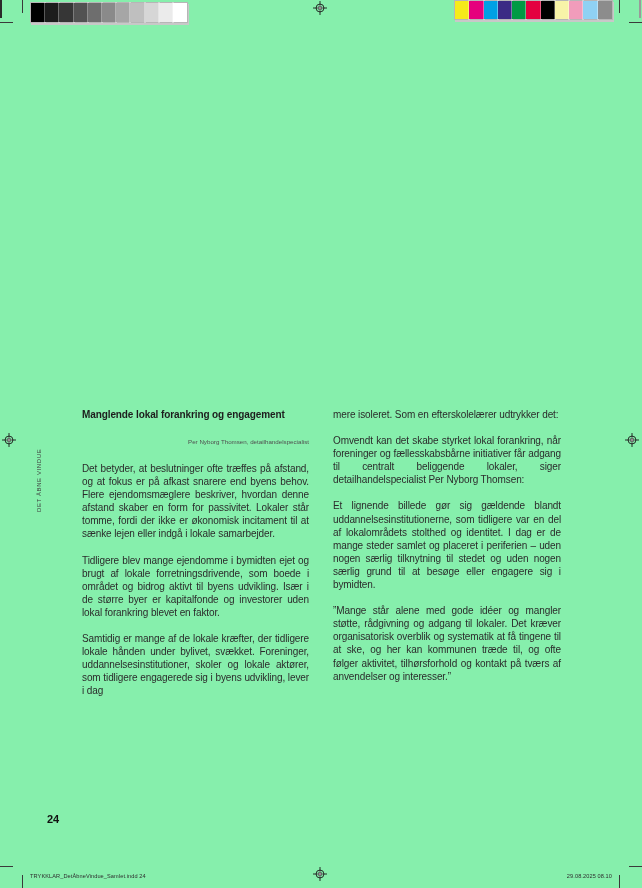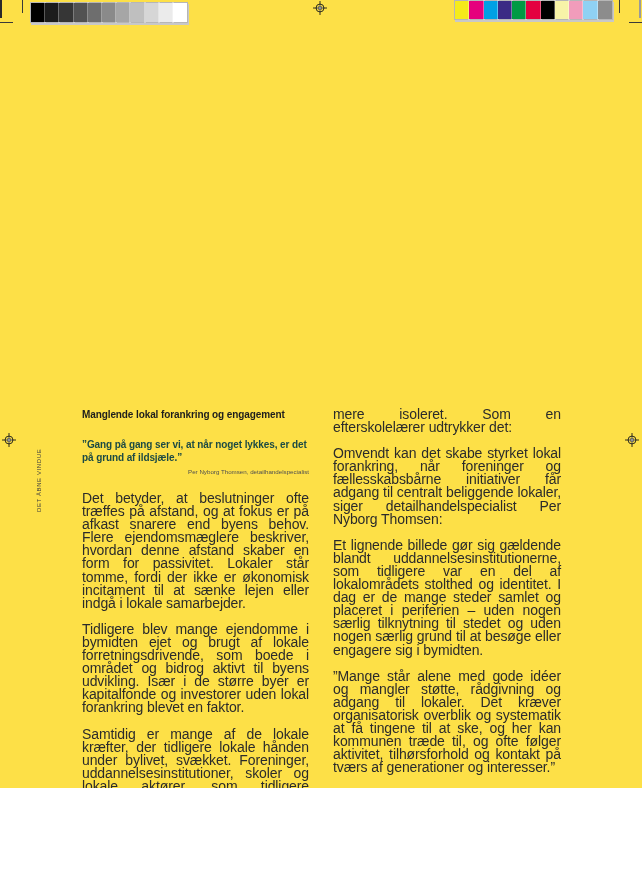--- a/index.html
+++ b/index.html
@@ -4,22 +4,22 @@
 <style>
   html, body {
     margin: 0;
     padding: 0;
     background: #ffffff;
     font-family: "Liberation Sans", "DejaVu Sans", sans-serif;
   }
   .sheet {
     position: relative;
     width: 642px;
-    height: 788px;
-    background: #fde047;
+    height: 888px;
+    background: #86efac;
     overflow: hidden;
   }
 
   
   .calbar {
     position: absolute;
     display: flex;
     border: 1px solid #8f8f8f;
     box-shadow: 1px 2px 0 #c8c8c8;
     background: #fff;
@@ -78,21 +78,21 @@
     line-height: 13px;
     margin: 0 0 4px 0;
   }
   .quote-attrib {
     font-size: 6.2px;
     color: #4f4f4f;
     text-align: right;
     margin: 0 0 17px 0;
   }
   .body-par {
-    font-size: 14px;
+    font-size: 10px;
     line-height: 13.1px;
     text-align: justify;
     letter-spacing: -0.1px;
     margin: 0 0 13px 0;
   }
 
   
   .page-number {
     position: absolute;
     left: 47px;
@@ -192,32 +192,31 @@
     <circle cx="10" cy="10" r="5.6" fill="none" stroke="#1a1a1a" stroke-width="1.3"></circle>
     <circle cx="10" cy="10" r="3" fill="#1a1a1a"></circle>
     <line x1="10" y1="6.2" x2="10" y2="13.8" stroke="#fff" stroke-width="0.9"></line>
     <line x1="6.2" y1="10" x2="13.8" y2="10" stroke="#fff" stroke-width="0.9"></line>
   </svg>
 
   <div class="vlabel">DET ÅBNE VINDUE</div>
 
   <div class="col col-left">
     <h2 class="section-heading">Manglende lokal forankring og engagement</h2>
-    <p class="pull-quote">”Gang på gang ser vi, at når noget lykkes, er det på grund af ildsjæle.”</p>
     <p class="quote-attrib">Per Nyborg Thomsen, detailhandelspecialist</p>
     <p class="body-par">Det betyder, at beslutninger ofte træffes på afstand, og at fokus er på afkast snarere end byens behov. Flere ejendomsmæglere beskriver, hvordan denne afstand skaber en form for passivitet. Lokaler står tomme, fordi der ikke er økonomisk incitament til at sænke lejen eller indgå i lokale samarbejder.</p>
     <p class="body-par">Tidligere blev mange ejendomme i bymidten ejet og brugt af lokale forretningsdrivende, som boede i området og bidrog aktivt til byens udvikling. Især i de større byer er kapitalfonde og investorer uden lokal forankring blevet en faktor.</p>
     <p class="body-par">Samtidig er mange af de lokale kræfter, der tidligere lokale hånden under bylivet, svækket. Foreninger, uddannelsesinstitutioner, skoler og lokale aktører, som tidligere engagerede sig i byens udvikling, lever i dag</p>
   </div>
 
   <div class="col col-right">
     <p class="body-par">mere isoleret. Som en efterskolelærer udtrykker det:</p>
     <p class="body-par">Omvendt kan det skabe styrket lokal forankring, når foreninger og fællesskabsbårne initiativer får adgang til centralt beliggende lokaler, siger detailhandelspecialist Per Nyborg Thomsen:</p>
     <p class="body-par">Et lignende billede gør sig gældende blandt uddannelsesinstitutionerne, som tidligere var en del af lokalområdets stolthed og identitet. I dag er de mange steder samlet og placeret i periferien – uden nogen særlig tilknytning til stedet og uden nogen særlig grund til at besøge eller engagere sig i bymidten.</p>
-    <p class="body-par">”Mange står alene med gode idéer og mangler støtte, rådgivning og adgang til lokaler. Det kræver organisatorisk overblik og systematik at få tingene til at ske, og her kan kommunen træde til, og ofte følger aktivitet, tilhørsforhold og kontakt på tværs af generationer og interesser.”</p>
+    <p class="body-par">”Mange står alene med gode idéer og mangler støtte, rådgivning og adgang til lokaler. Det kræver organisatorisk overblik og systematik at få tingene til at ske, og her kan kommunen træde til, og ofte følger aktivitet, tilhørsforhold og kontakt på tværs af anvendelser og interesser.”</p>
   </div>
 
   <div class="page-number">24</div>
 
   <div class="slug-left">TRYKKLAR_DetÅbneVindue_Samlet.indd   24</div>
   <div class="slug-right">29.08.2025   08.10</div>
 
 </div>
 
 </body></html>

